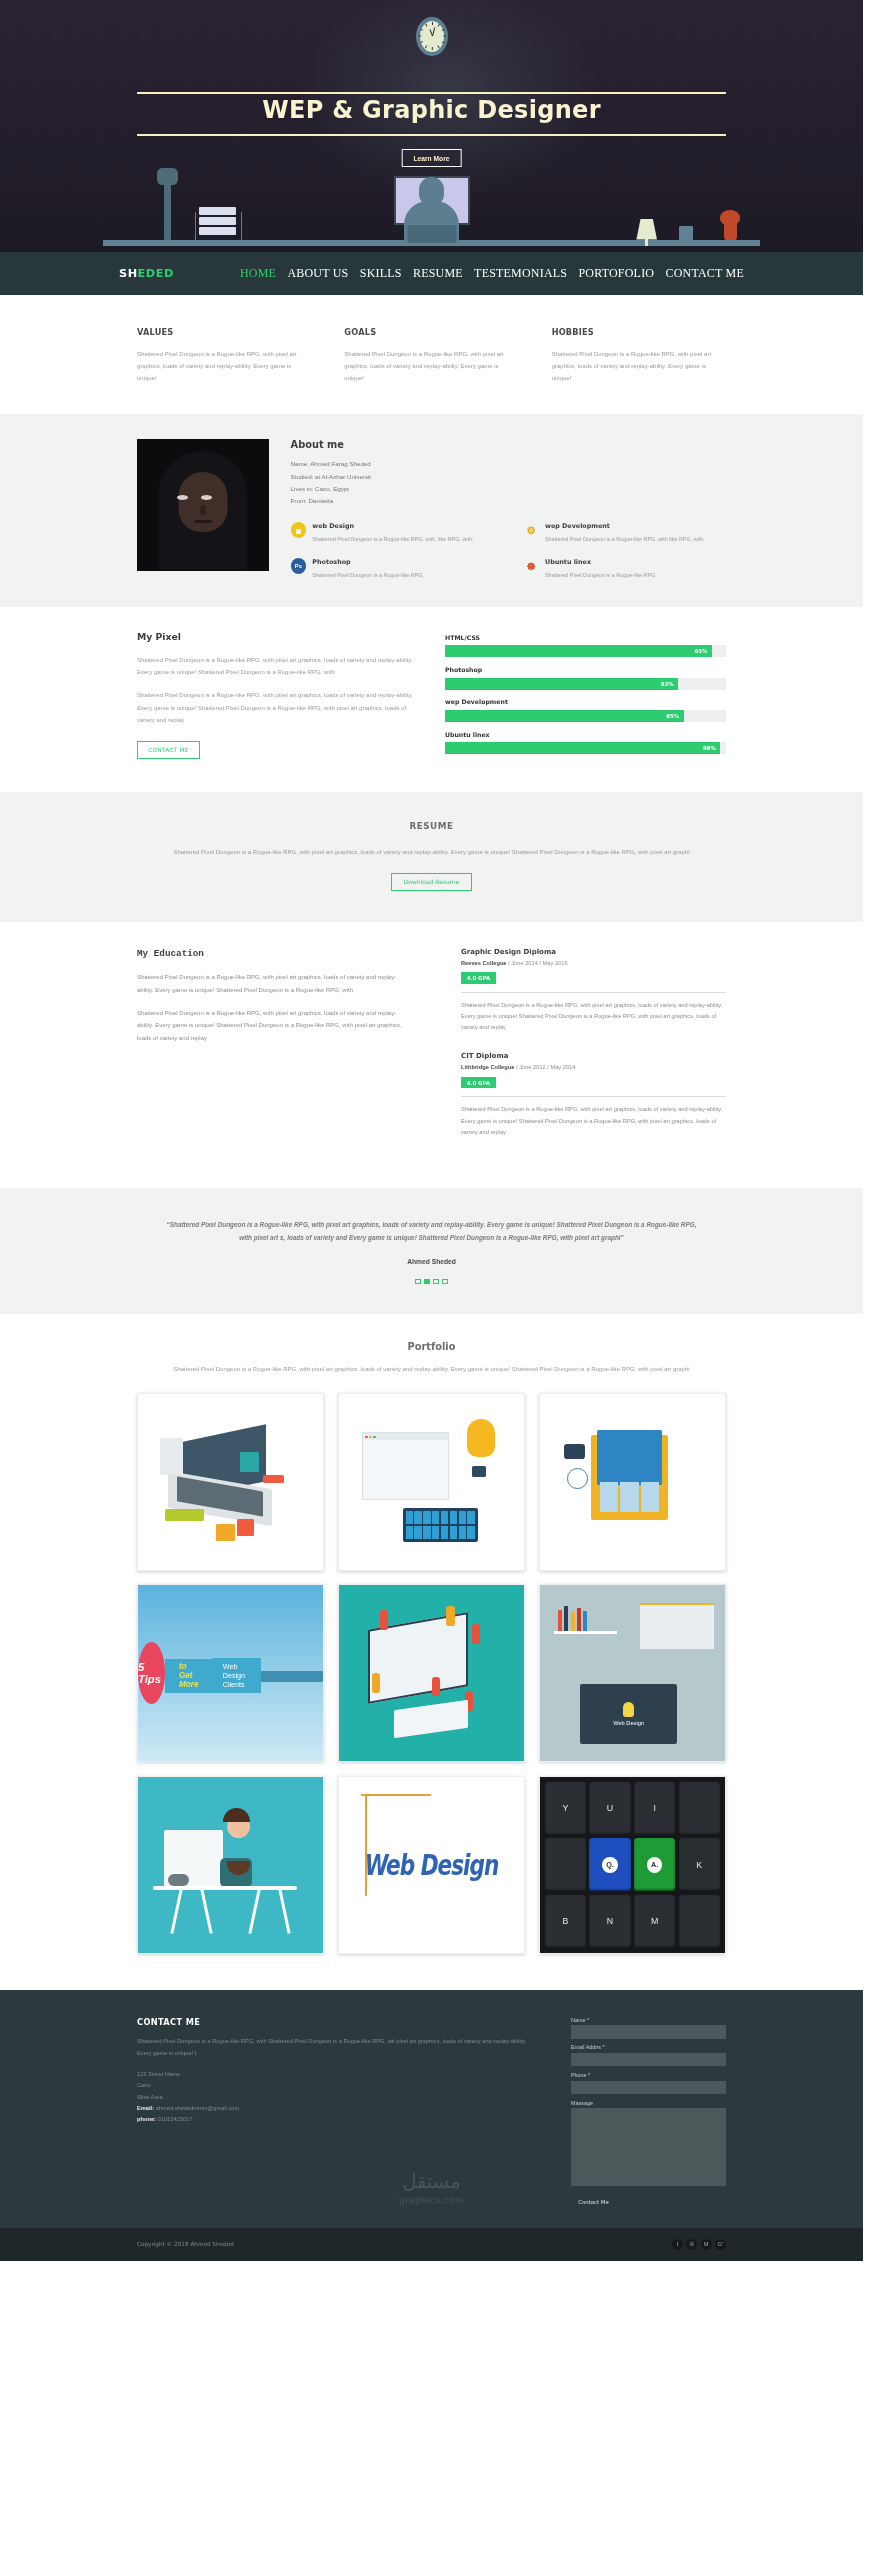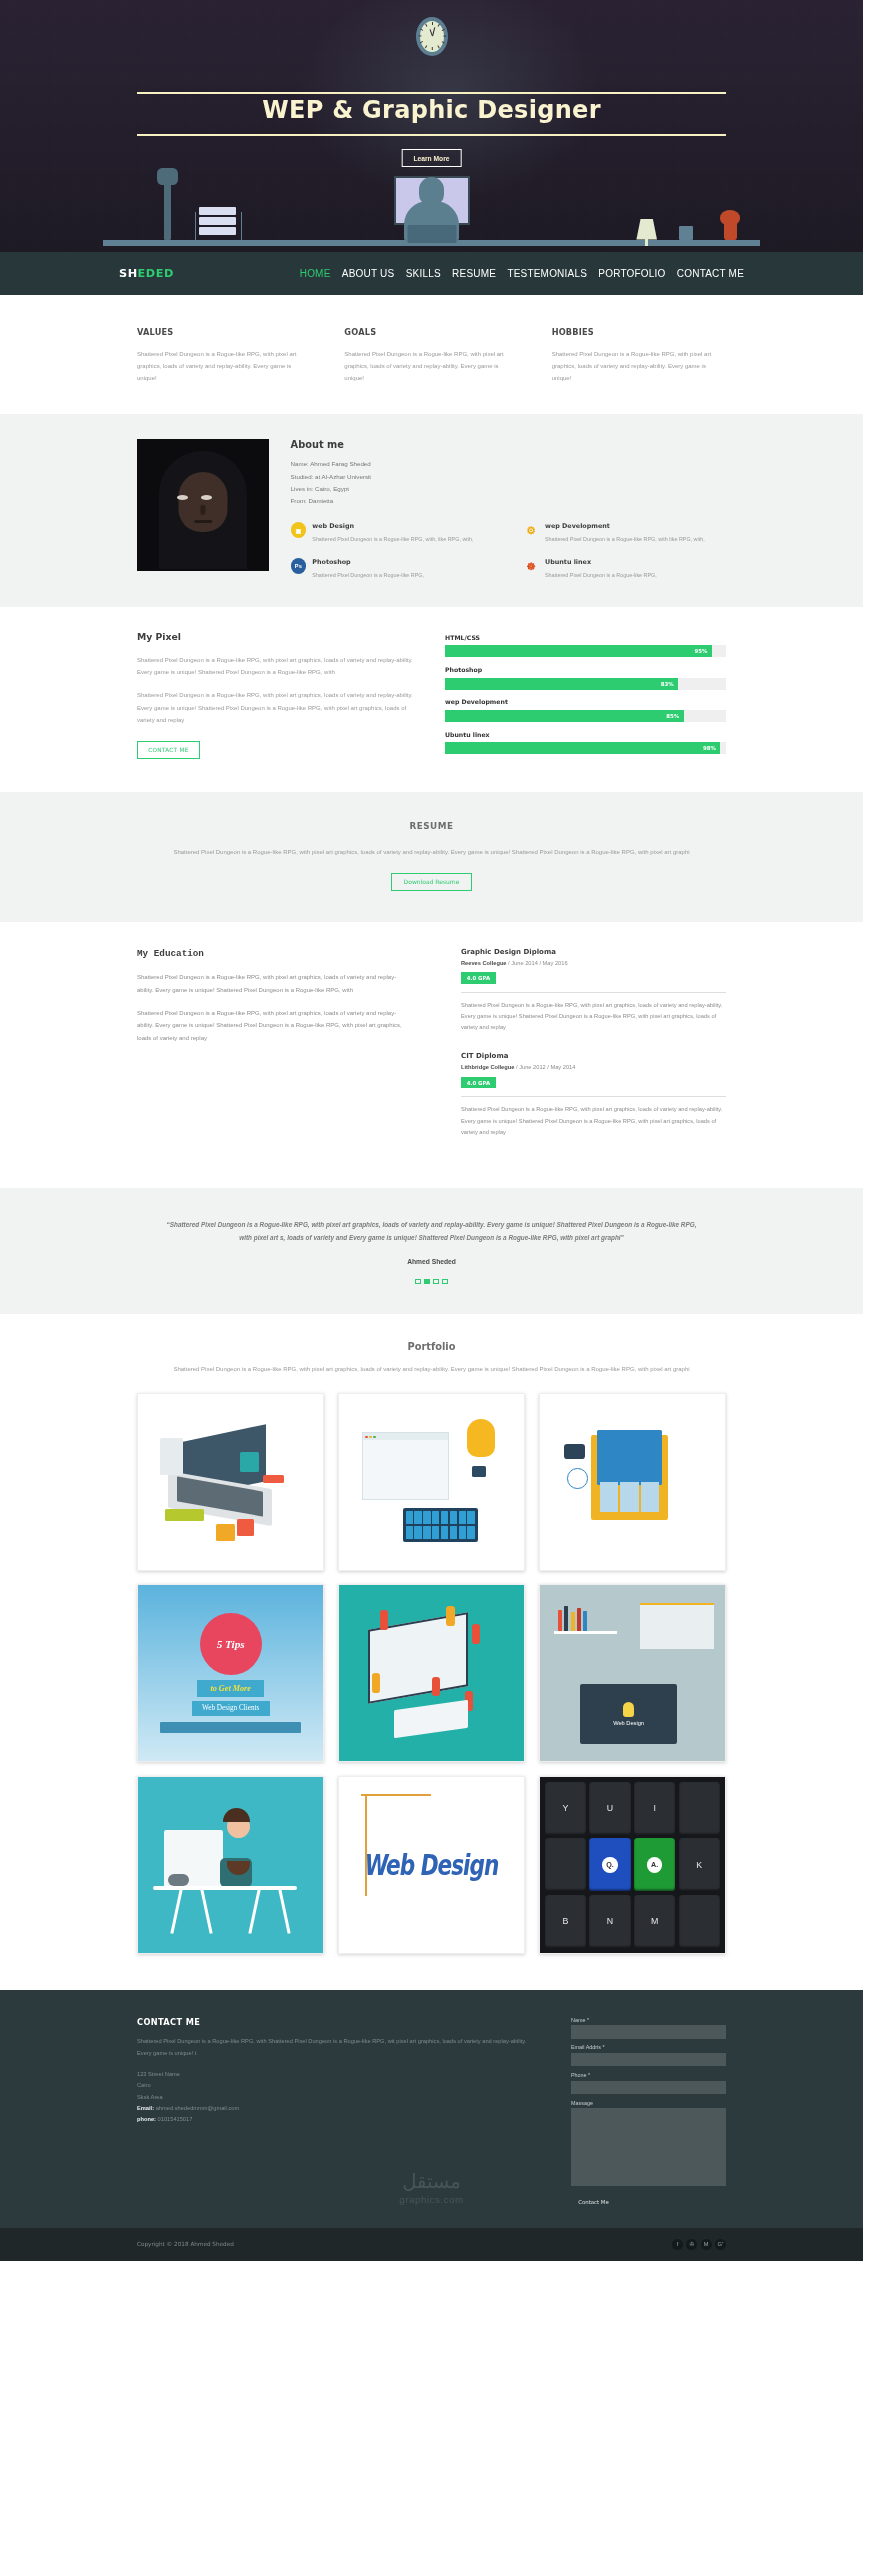--- a/index.html
+++ b/index.html
@@ -73,22 +73,22 @@
   
   .nav{
     background:#28383a;height:43px;display:flex;align-items:center;
     justify-content:space-between;padding:0 119px;
   }
   .logo{font-size:11.3px;font-weight:bold;letter-spacing:0.5px;font-family:"DejaVu Sans",sans-serif;}
   .logo .w{color:#ffffff;}
   .logo .g{color:#2ecc71;}
   .nav-links{display:flex;gap:11.3px;align-items:center;}
   .nav-link{
-    color:#ffffff;font-size:10px;letter-spacing:0.2px;text-decoration:none;
-    font-family:Liberation Sans, sans-serif;cursor:pointer;white-space:nowrap;
+    color:#ffffff;font-size:12px;letter-spacing:0.2px;text-decoration:none;
+    font-family:Liberation Serif, serif;cursor:pointer;white-space:nowrap;
   }
   .nav-link.active{color:#2ecc71;}
 
   
   .three-col{display:flex;gap:33px;padding:32px 137px 30px;background:#fff;}
   .tc-item{flex:1;}
   .tc-title{
     font-size:8.2px;font-weight:bold;color:#4a4a4a;letter-spacing:0.2px;
     margin-bottom:11.3px;font-family:"DejaVu Sans",sans-serif;
   }
@@ -194,21 +194,21 @@
   .kbd{position:absolute;left:30%;bottom:4%;width:52%;height:26%;background:#20425e;border-radius:2.1px;display:grid;grid-template-columns:repeat(8,1fr);gap:1.5px;padding:3.1px;}
   .kbd i{background:#2f9fd4;border-radius:0.5px;}
   .art-tablet{width:80%;height:78%;position:relative;}
   .at-frame{position:absolute;left:22%;top:16%;width:52%;height:62%;background:#f0b323;border-radius:2.1px;}
   .at-screen{position:absolute;left:26%;top:12%;width:44%;height:40%;background:#2f86c5;border-radius:1.5px;}
   .at-wire{position:absolute;left:28%;top:50%;width:40%;height:22%;display:grid;grid-template-columns:repeat(3,1fr);gap:2.1px;}
   .at-wire i{background:#b7d7ea;}
   .clockicon{position:absolute;left:6%;top:40%;width:20.6px;height:20.6px;border-radius:50%;background:#fff;border:1.5px solid #2f86c5;}
   .playicon{position:absolute;left:4%;top:22%;width:20.6px;height:15.5px;background:#2d4458;border-radius:3.1px;}
 
-  .art-tips{width:100%;height:100%;background:linear-gradient(180deg,#5bb3dd,#cfe9f5);position:relative;display:flex;align-items:center;justify-content:center;flex-direction:column;font-family:Liberation Serif, serif;}
+  .art-tips{width:100%;height:100%;background:linear-gradient(180deg,#5bb3dd,#cfe9f5);position:relative;display:flex;align-items:center;justify-content:center;}
   .badge-star{width:62px;height:62px;background:#e8455f;border-radius:50%;display:flex;align-items:center;justify-content:center;}
   .badge-star span{color:#fff;font-size:11.3px;font-style:italic;font-weight:bold;}
   .rib{background:#3fa9ce;color:#f5e23a;font-size:8.2px;font-weight:bold;padding:3.6px 13.4px;margin-top:5.2px;font-style:italic;}
   .rib2{background:#3fa9ce;color:#fff;font-size:7.2px;padding:3.6px 10.3px;margin-top:4.1px;}
   .pencil{width:76%;height:11.3px;background:#3e8fb4;margin-top:6.2px;border-radius:1px;}
 
   .art-team{width:100%;height:100%;background:#23b0a8;position:relative;}
   .at-mon{position:absolute;left:16%;top:20%;width:54%;height:42%;background:#eef3f6;border:2.6px solid #2d3e4f;transform:skewY(-10deg);}
   .worker{position:absolute;width:8.2px;height:19.6px;border-radius:3.1px;}
   .kb2{position:absolute;left:30%;bottom:16%;width:40%;height:16%;background:#f2f5f7;border-radius:1.5px;transform:skewY(-8deg);}

